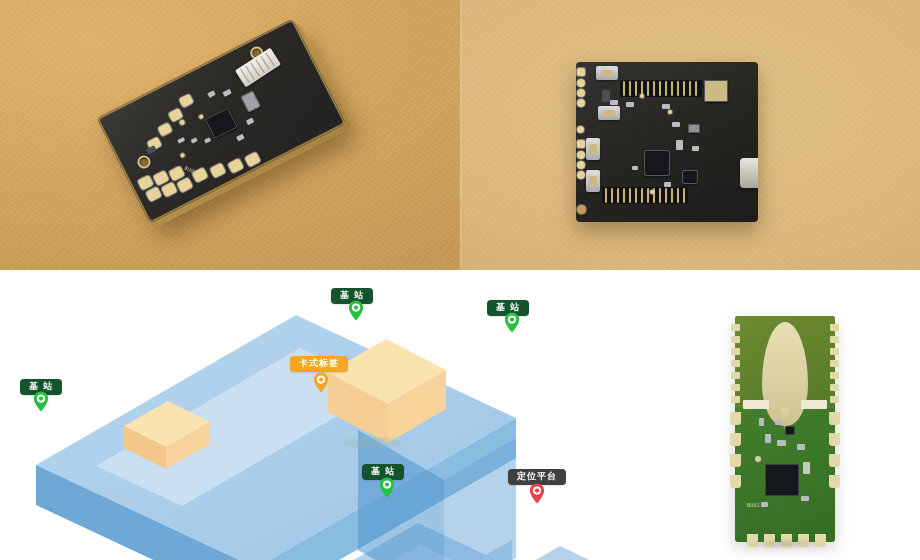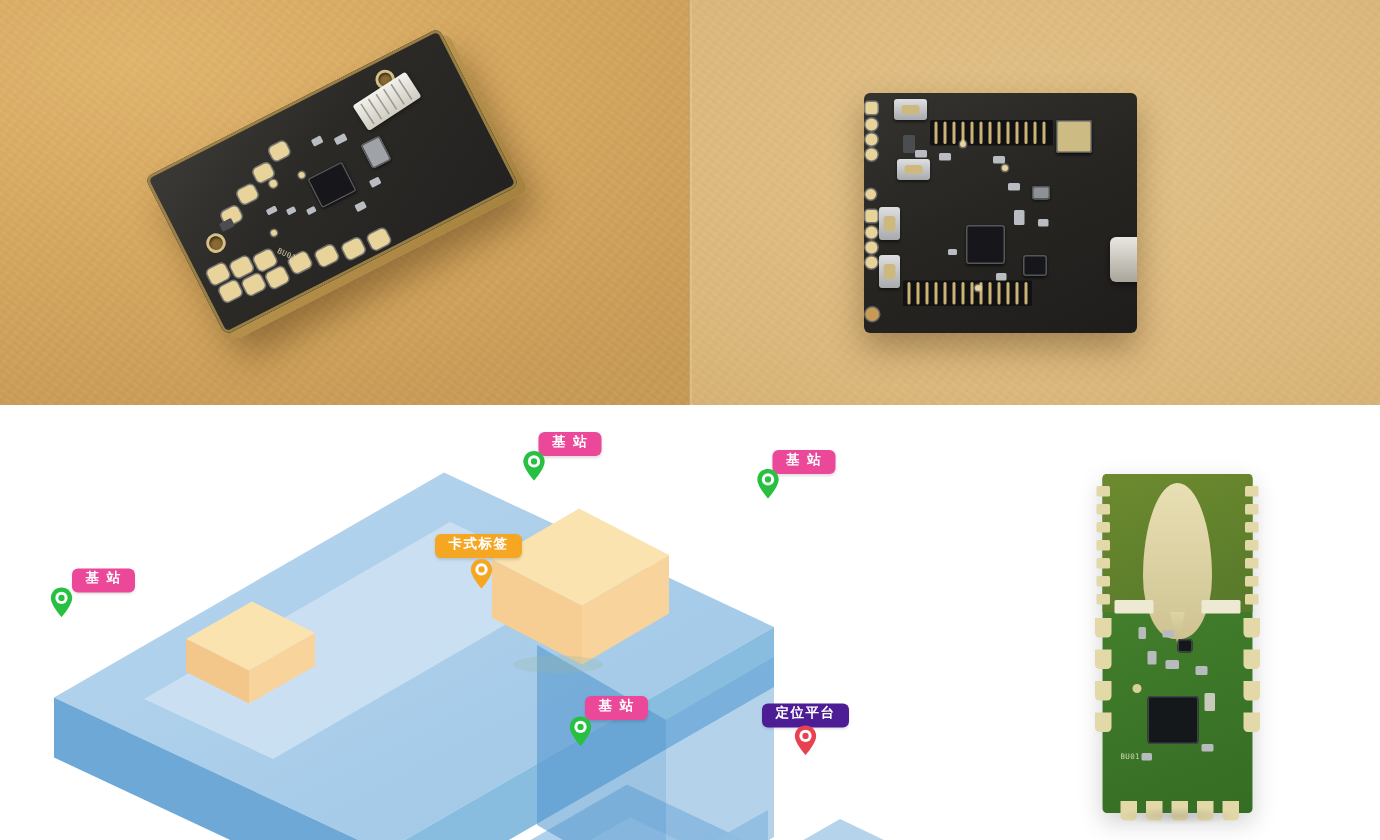--- a/index.html
+++ b/index.html
@@ -62,23 +62,23 @@
   .btn{position:absolute;background:linear-gradient(180deg,#dedfe1,#a8aaad);border-radius:2px;
        box-shadow:0 1px 2px rgba(0,0,0,.5);}
   .btn::after{content:"";position:absolute;left:22%;top:26%;width:56%;height:48%;
        background:#cdb97e;border-radius:2px;}
 
   
   .diagram{position:absolute;left:0;top:270px;width:700px;height:290px;background:#fff;}
   .diagram svg{display:block;}
   .tag{position:absolute;border-radius:4px;color:#fff;font-size:9px;font-weight:bold;
        padding:3px 9px 4px;white-space:nowrap;letter-spacing:1px;line-height:1;}
-  .tag-green{background:#ec4899;box-shadow:0 1px 2px rgba(0,0,0,.13);margin-left:28px;}
+  .tag-green{background:#14532d;box-shadow:0 1px 2px rgba(0,0,0,.13);}
   .tag-orange{background:#f5a623;box-shadow:0 1px 2px rgba(0,0,0,.13);}
-  .tag-red{background:#4c1d95;box-shadow:0 1px 2px rgba(0,0,0,.13);}
+  .tag-red{background:#404040;box-shadow:0 1px 2px rgba(0,0,0,.13);}
   .pin{position:absolute;width:16px;height:21px;}
 
   
   .mod{position:absolute;left:735px;top:316px;width:100px;height:226px;}
   .modbody{position:absolute;inset:0;border-radius:3px;
      background:linear-gradient(160deg,#4e8a32 0%,#3f7a2a 50%,#356d24 100%);
      box-shadow:0 6px 16px rgba(0,0,0,.18);}
   .modtop{position:absolute;left:0;top:0;width:100%;height:92px;border-radius:3px 3px 0 0;
      background:linear-gradient(160deg,#6d8a2f,#56792a);}
   .ant{position:absolute;left:50%;top:6px;width:46px;height:104px;margin-left:-23px;

